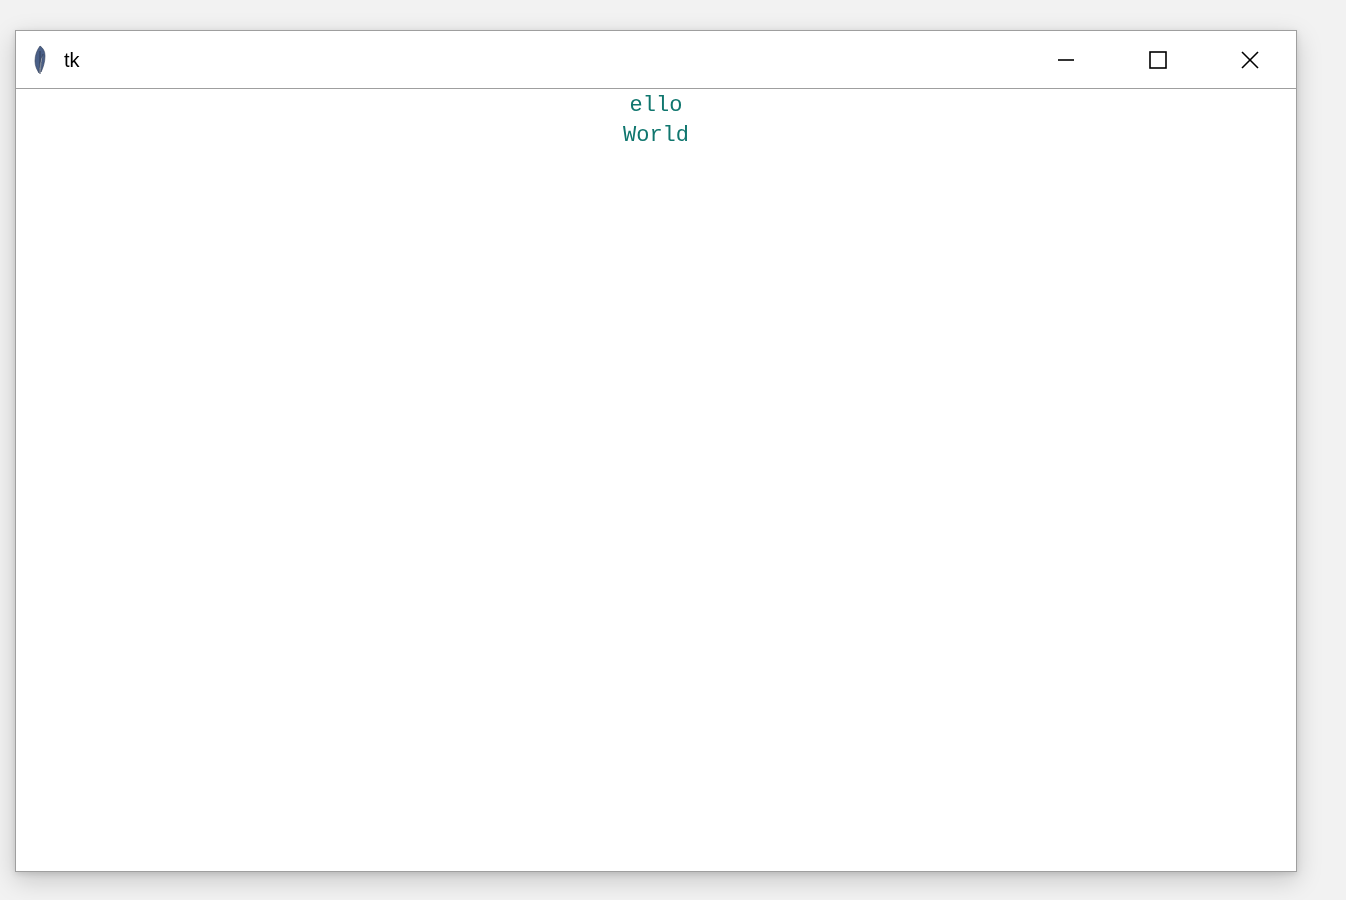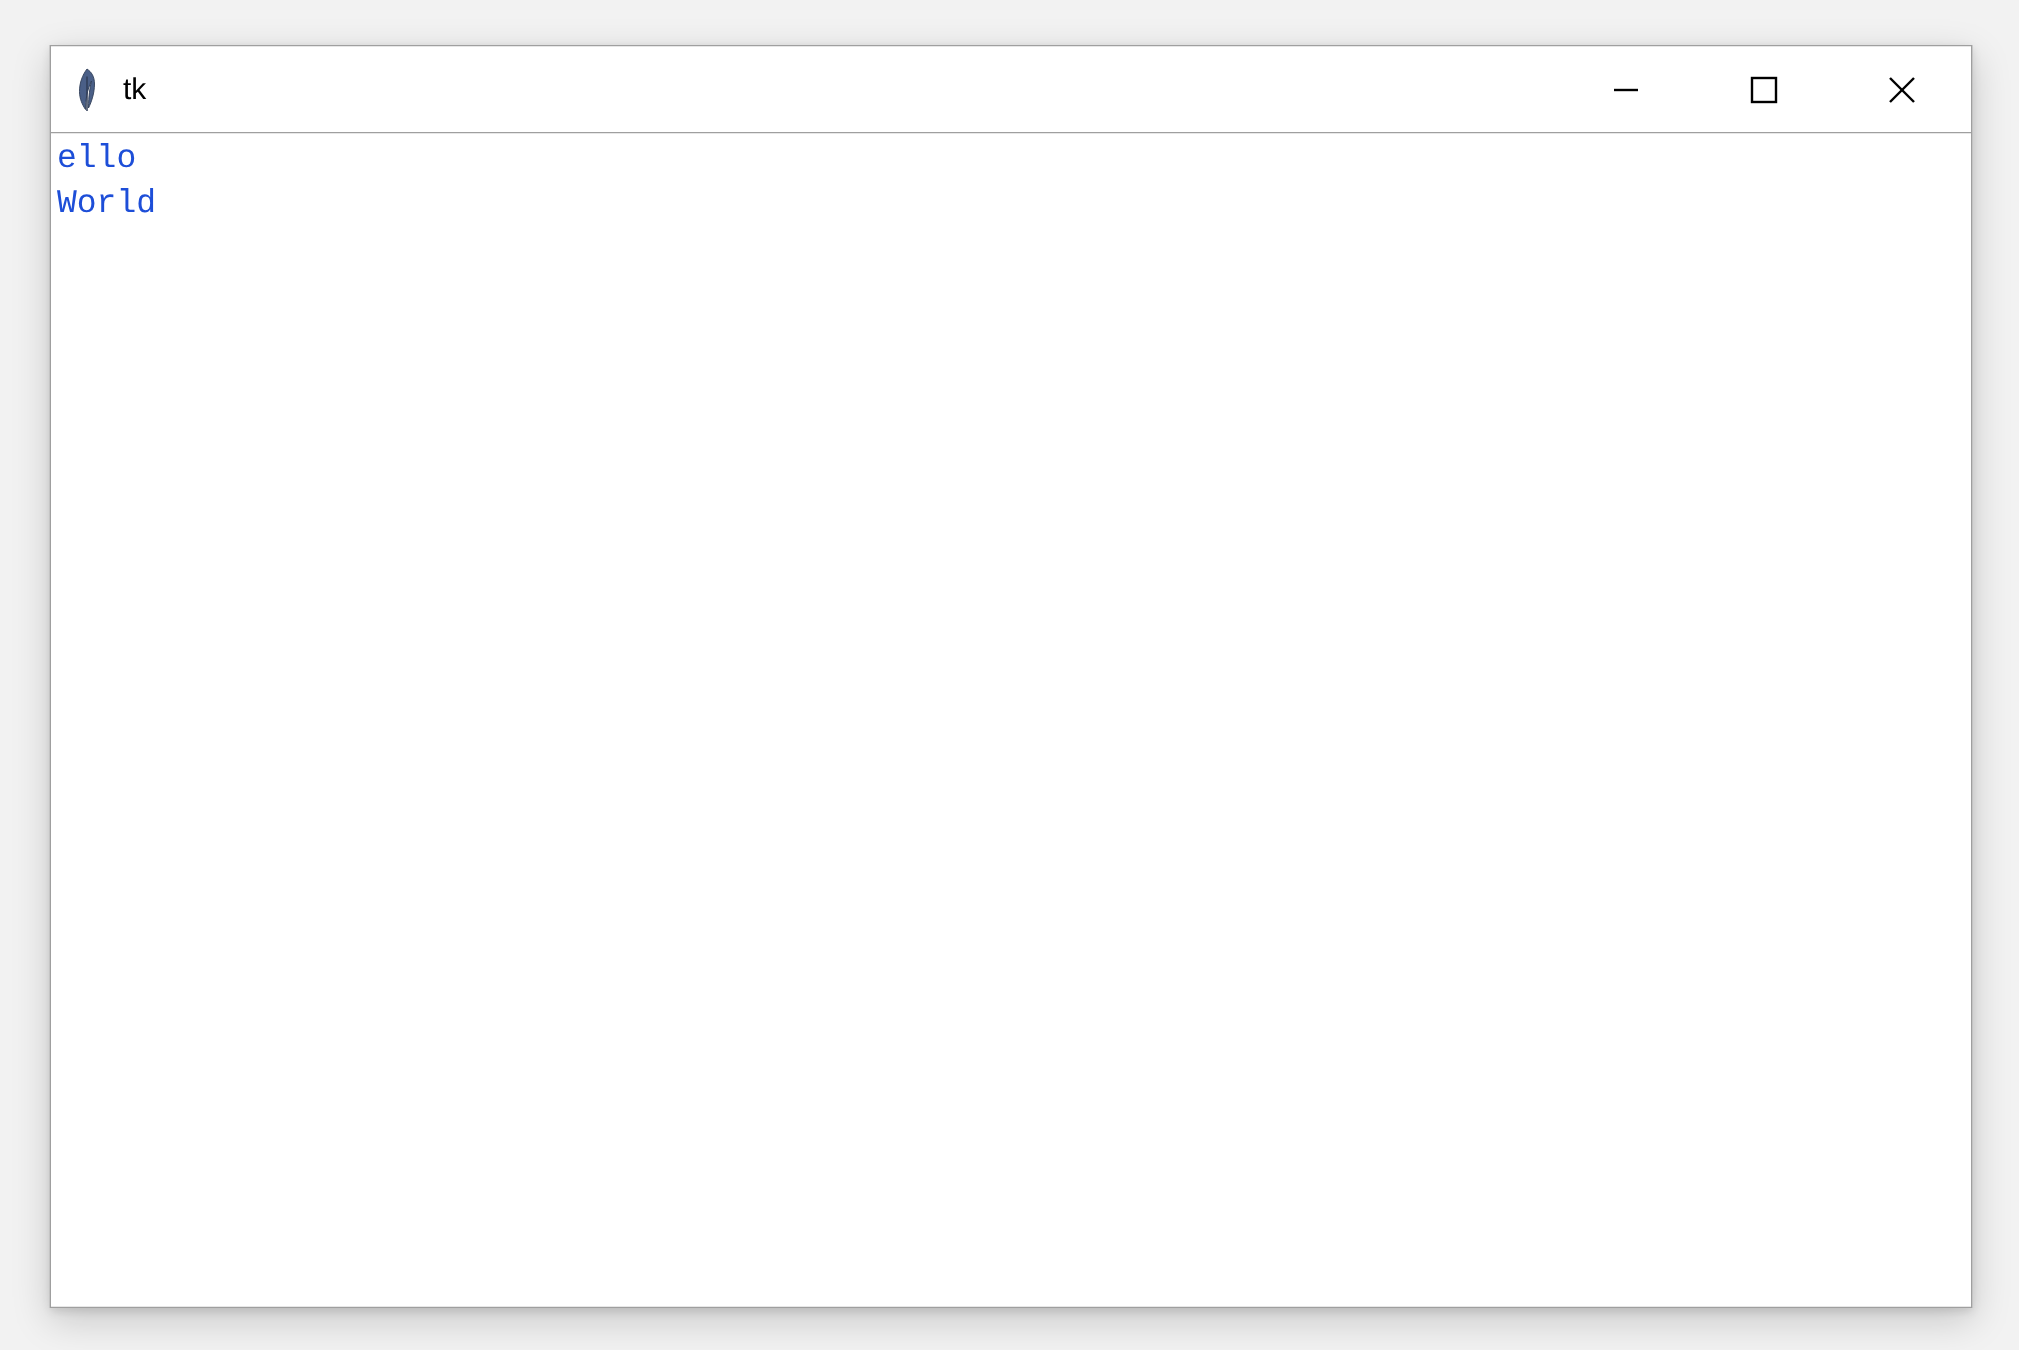--- a/index.html
+++ b/index.html
@@ -7,29 +7,30 @@
     padding: 0;
     width: 1346px;
     height: 900px;
     background: #f2f2f2;
     font-family: "Segoe UI", Tahoma, sans-serif;
     overflow: hidden;
   }
 
   .window {
     position: absolute;
-    left: 33px;
+    left: 15px;
     top: 30px;
     width: 1280px;
     height: 840px;
     background: #ffffff;
     border: 1px solid #9f9f9f;
     box-shadow: 0 8px 24px rgba(0,0,0,0.18), 0 2px 6px rgba(0,0,0,0.12);
     display: flex;
     flex-direction: column;
+    text-align: center;
   }
 
   .titlebar {
     height: 58px;
     flex: 0 0 58px;
     display: flex;
     align-items: center;
     border-bottom: 1px solid #9f9f9f;
     background: #ffffff;
     box-sizing: border-box;
@@ -76,21 +77,21 @@
   .text-widget {
     position: absolute;
     left: 0;
     top: 0;
     right: 0;
     bottom: 0;
     padding: 2px 4px 0 4px;
     font-family: "Courier New", Courier, monospace;
     font-size: 22px;
     line-height: 30px;
-    color: #1d4ed8;
+    color: #0f766e;
     white-space: pre;
     outline: none;
     border: none;
     resize: none;
     overflow: hidden;
   }
 </style>
 </head>
 <body>
 

